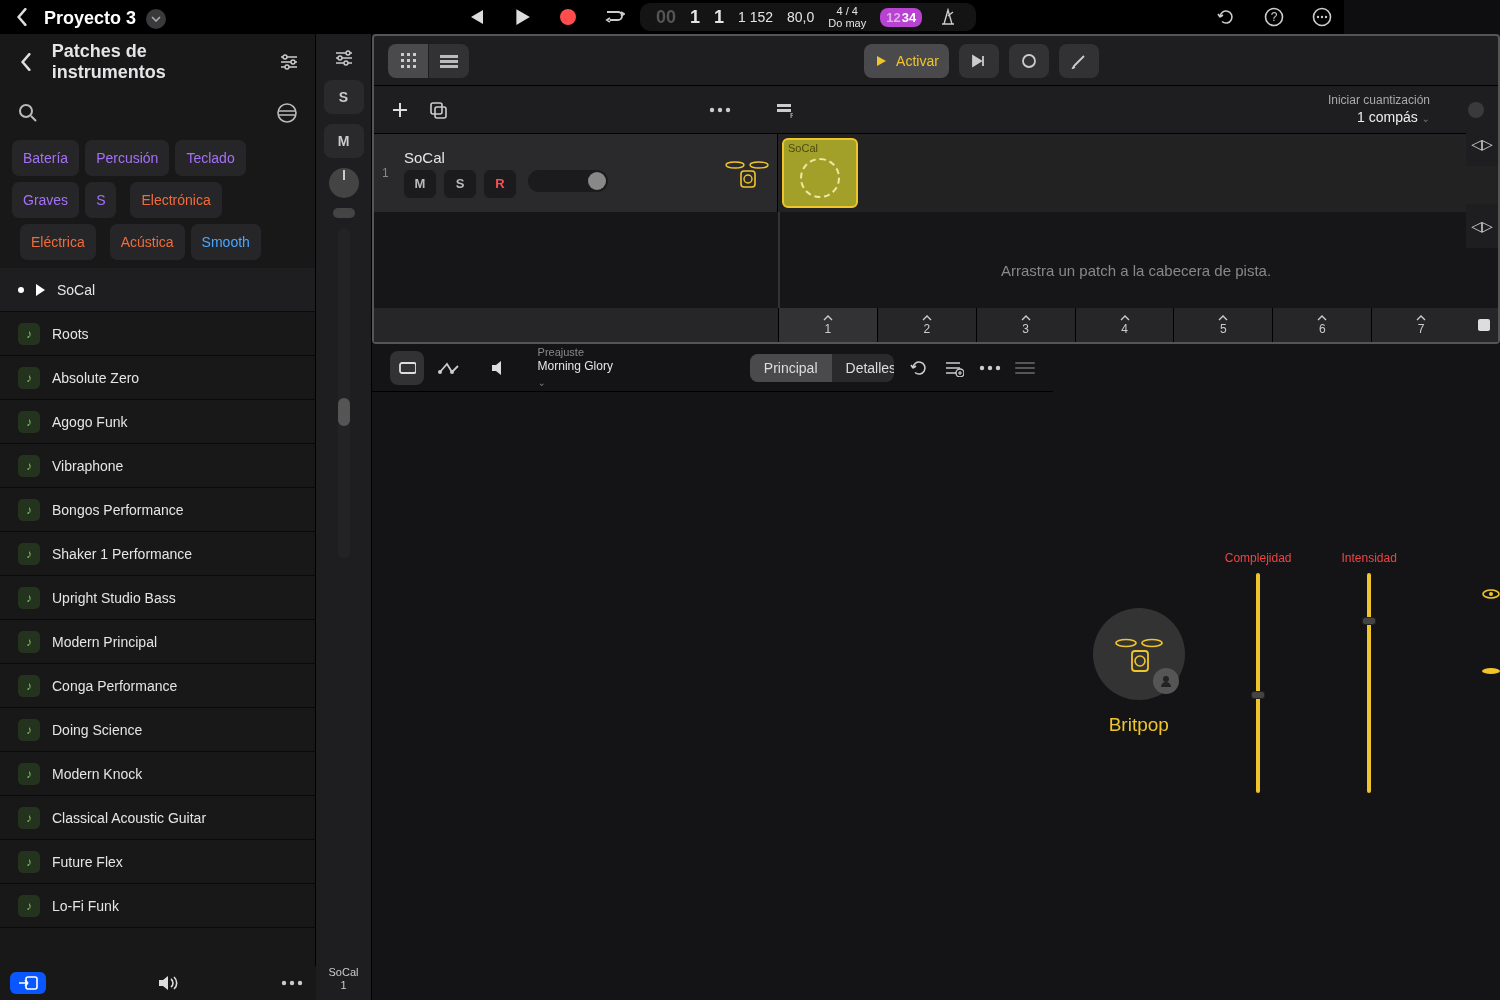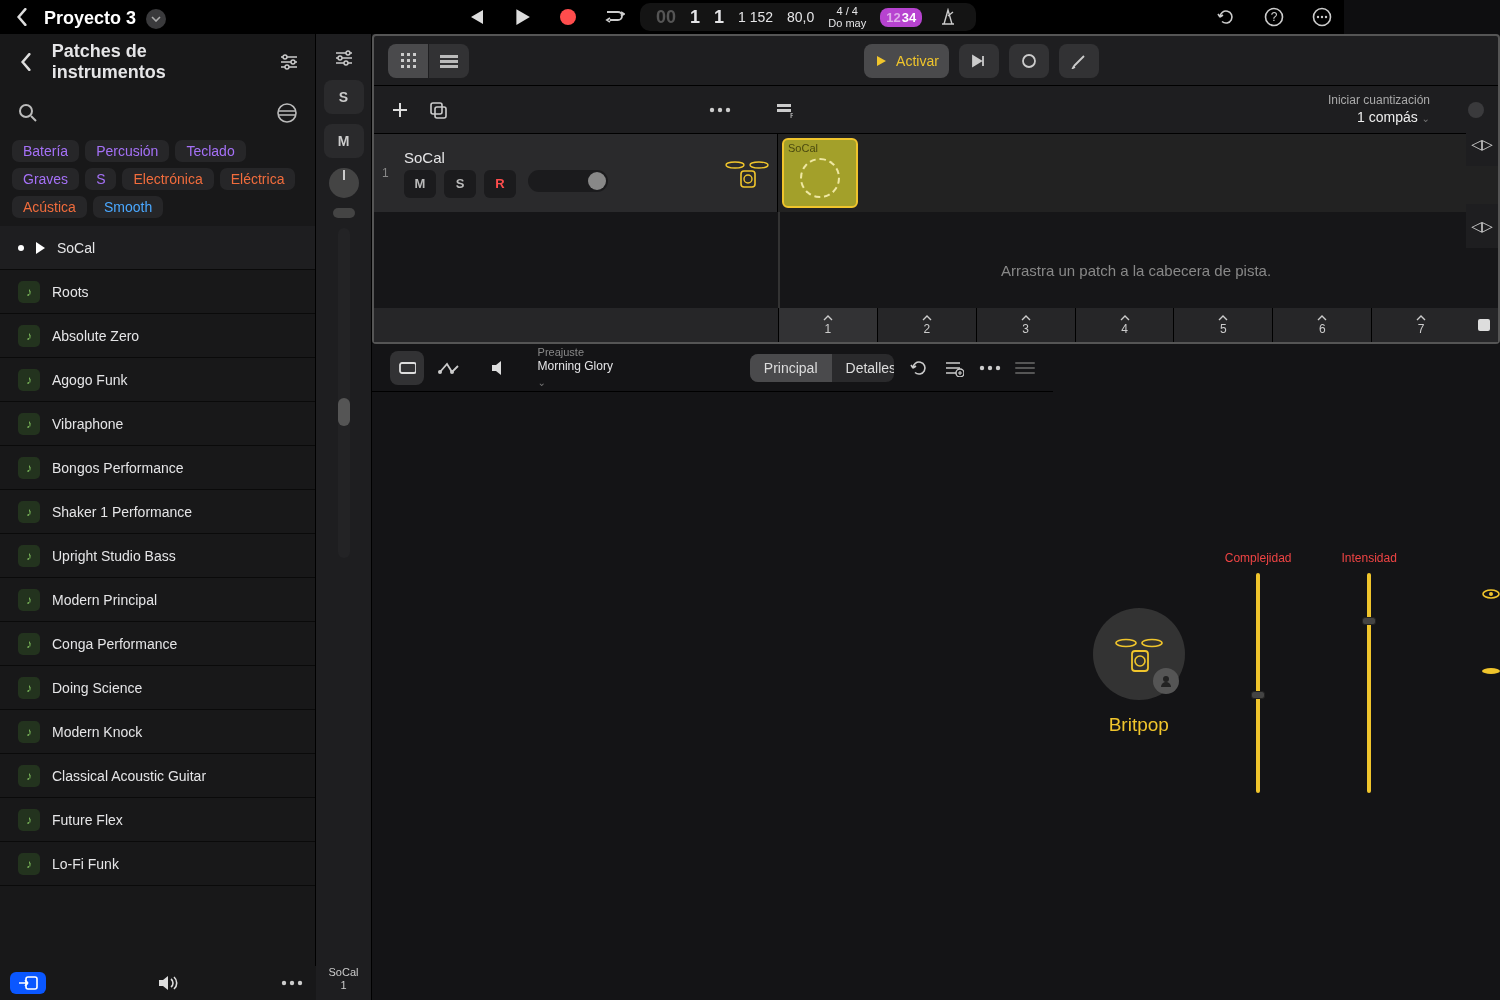--- a/index.html
+++ b/index.html
@@ -33,23 +33,23 @@
 
   
   .library {
     position:absolute; left:0; top:34px; width:316px; bottom:34px;
     background:var(--bg1); display:flex; flex-direction:column; border-right:1px solid #000;
   }
   .lib-hdr { height:56px; display:flex; align-items:center; gap:14px; padding:0 14px; }
   .lib-title { font-size:18px; font-weight:600; }
   .lib-search { height:46px; display:flex; align-items:center; padding:0 16px; gap:10px; }
   .filters { display:flex; flex-wrap:wrap; gap:6px; padding:4px 12px 8px; }
-  .chip { background:#262628; border-radius:7px; padding:3px 11px; font-size:14px; cursor:pointer; }
+  .chip { background:#262628; border-radius:7px; padding:10px 11px; font-size:14px; cursor:pointer; }
   .chip.purple { color:var(--purple); }
-  .chip.orange { color:var(--orange); }
+  .chip.orange { color:var(--orange);margin-left:8px; }
   .chip.blue   { color:var(--blue); }
   .patch-list { flex:1; overflow:hidden; }
   .patch { height:44px; display:flex; align-items:center; gap:12px; padding:0 18px; border-bottom:1px solid #0a0a0a; cursor:pointer; }
   .patch .note-ico { width:22px;height:22px;border-radius:5px;background:#23331e;display:flex;align-items:center;justify-content:center;color:#7fbf5e;font-size:12px; }
   .patch.current { background:var(--bg2); }
   .patch.current .dot { width:6px;height:6px;border-radius:3px;background:#fff; }
   .patch.current .play { width:0;height:0;border-left:9px solid #fff;border-top:6px solid transparent;border-bottom:6px solid transparent; }
 
   
   .bottombar { position:absolute; left:0; bottom:0; height:34px; width:316px; background:var(--bg1); display:flex; align-items:center; gap:30px; padding:0 10px; }

